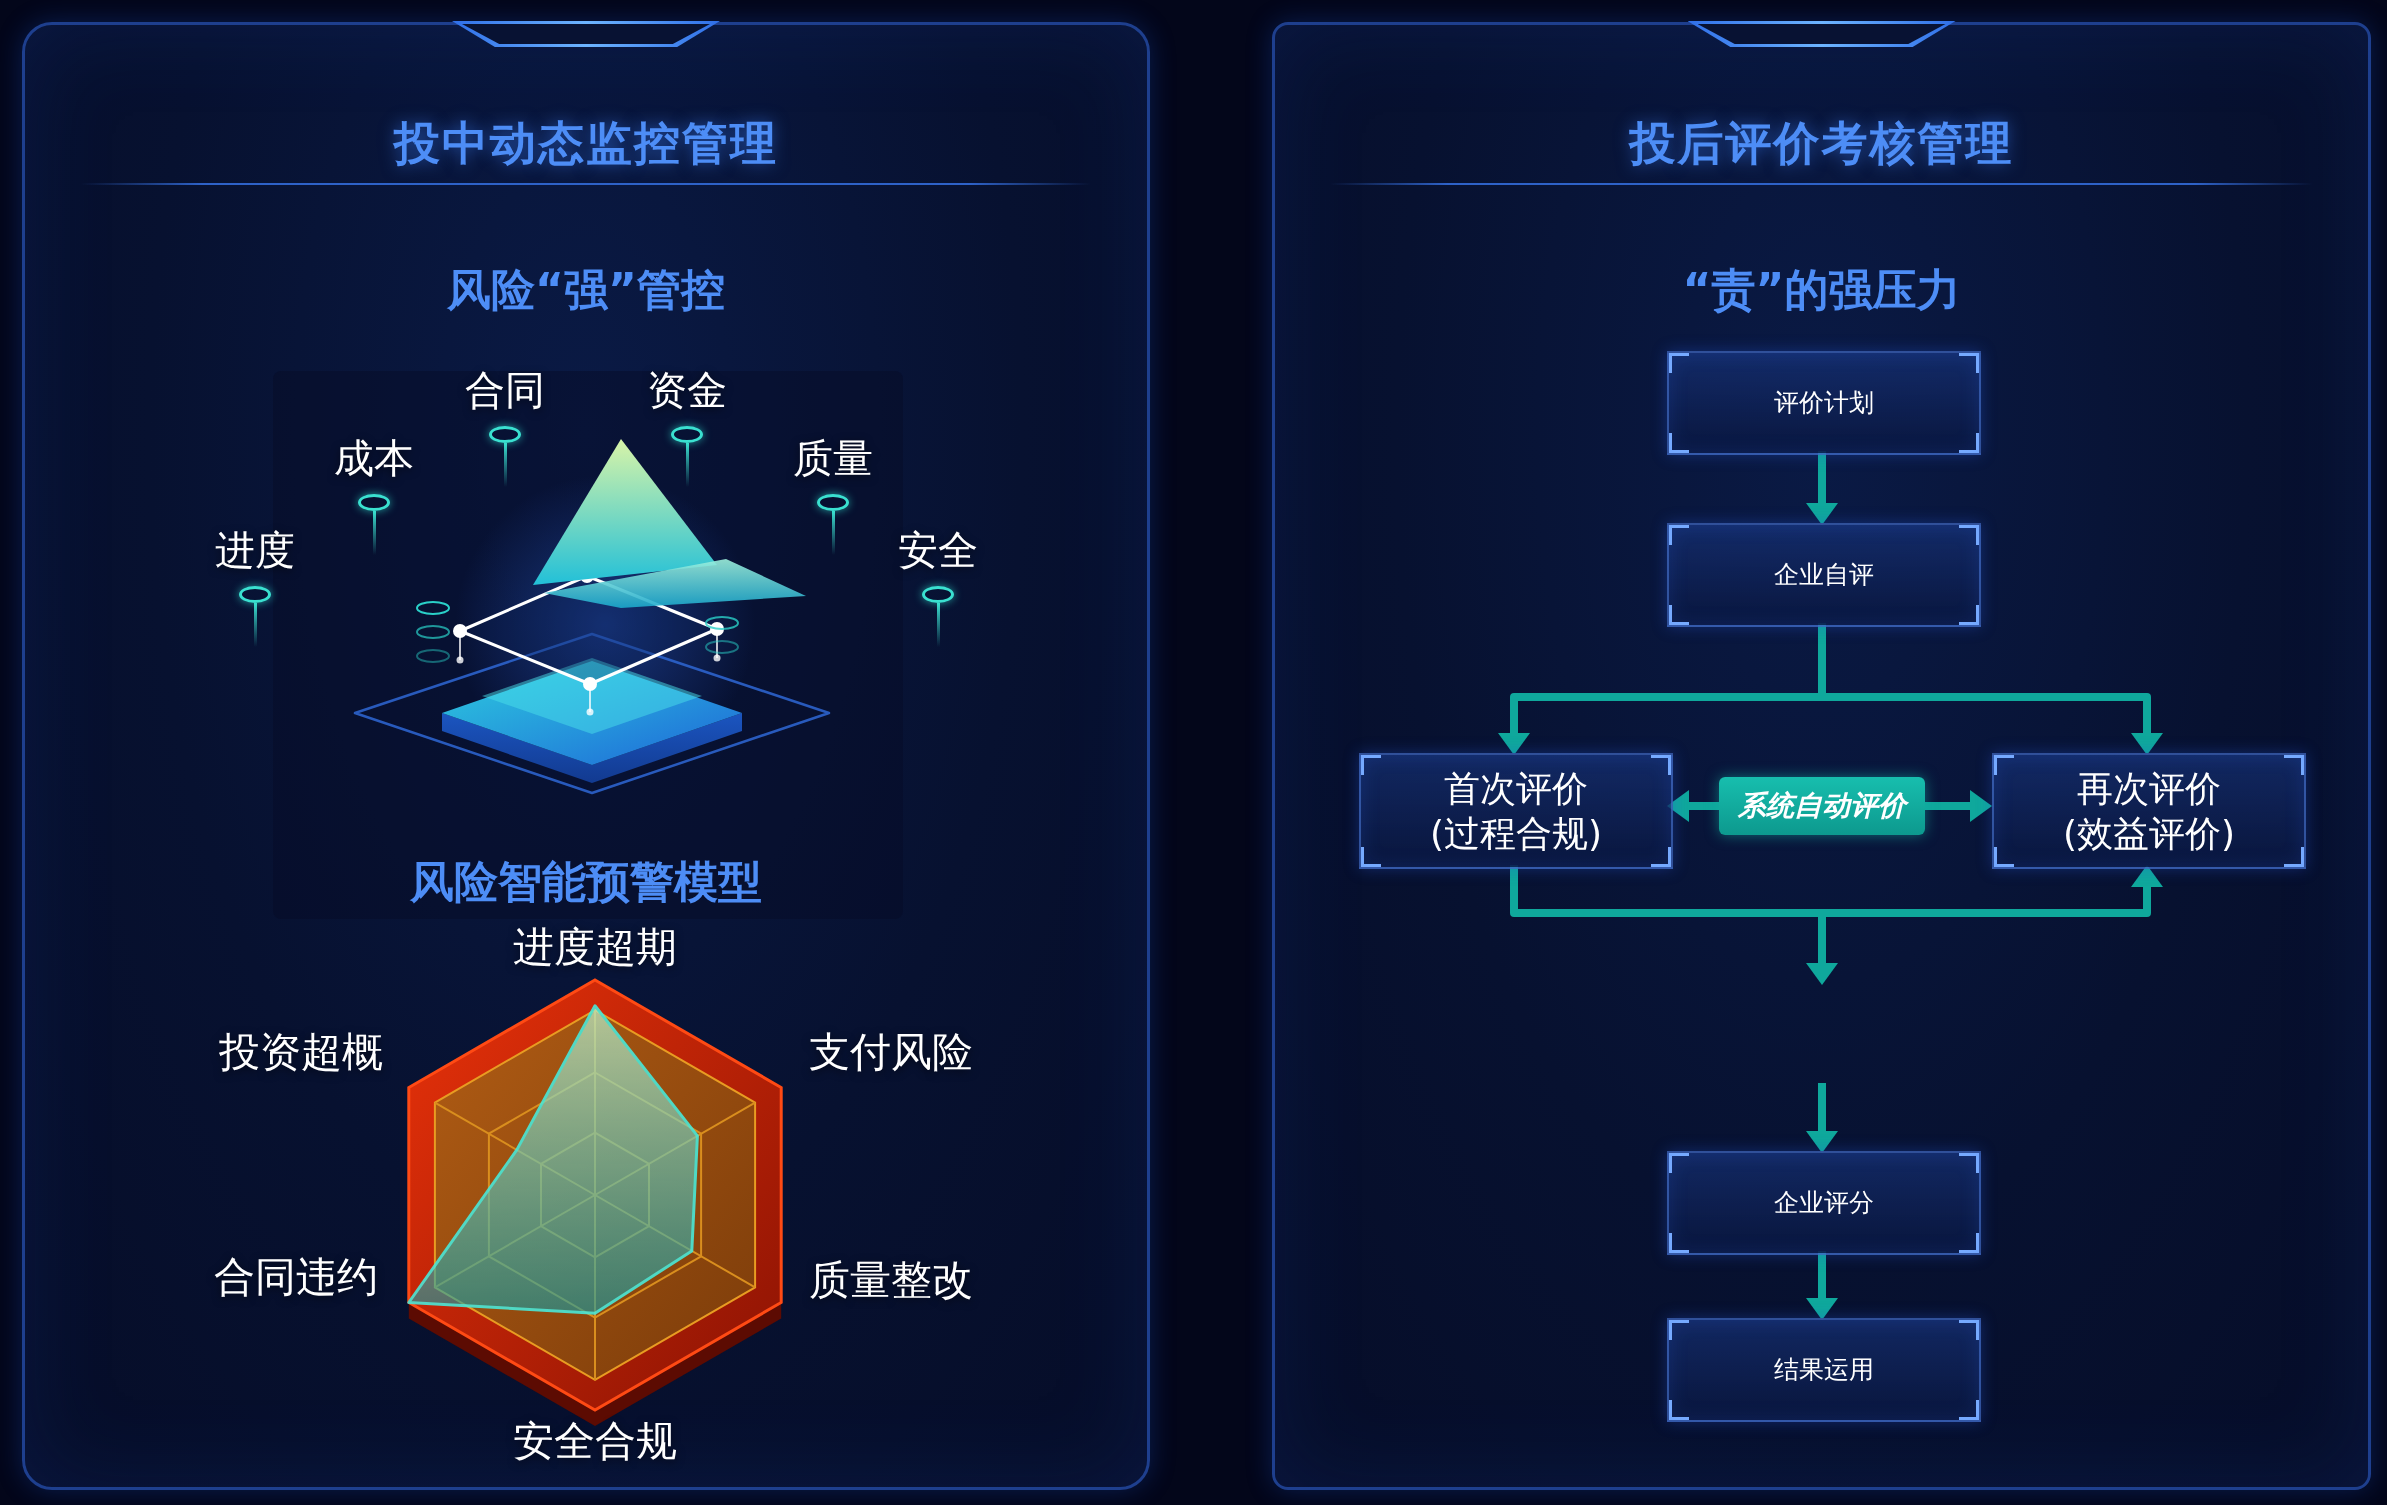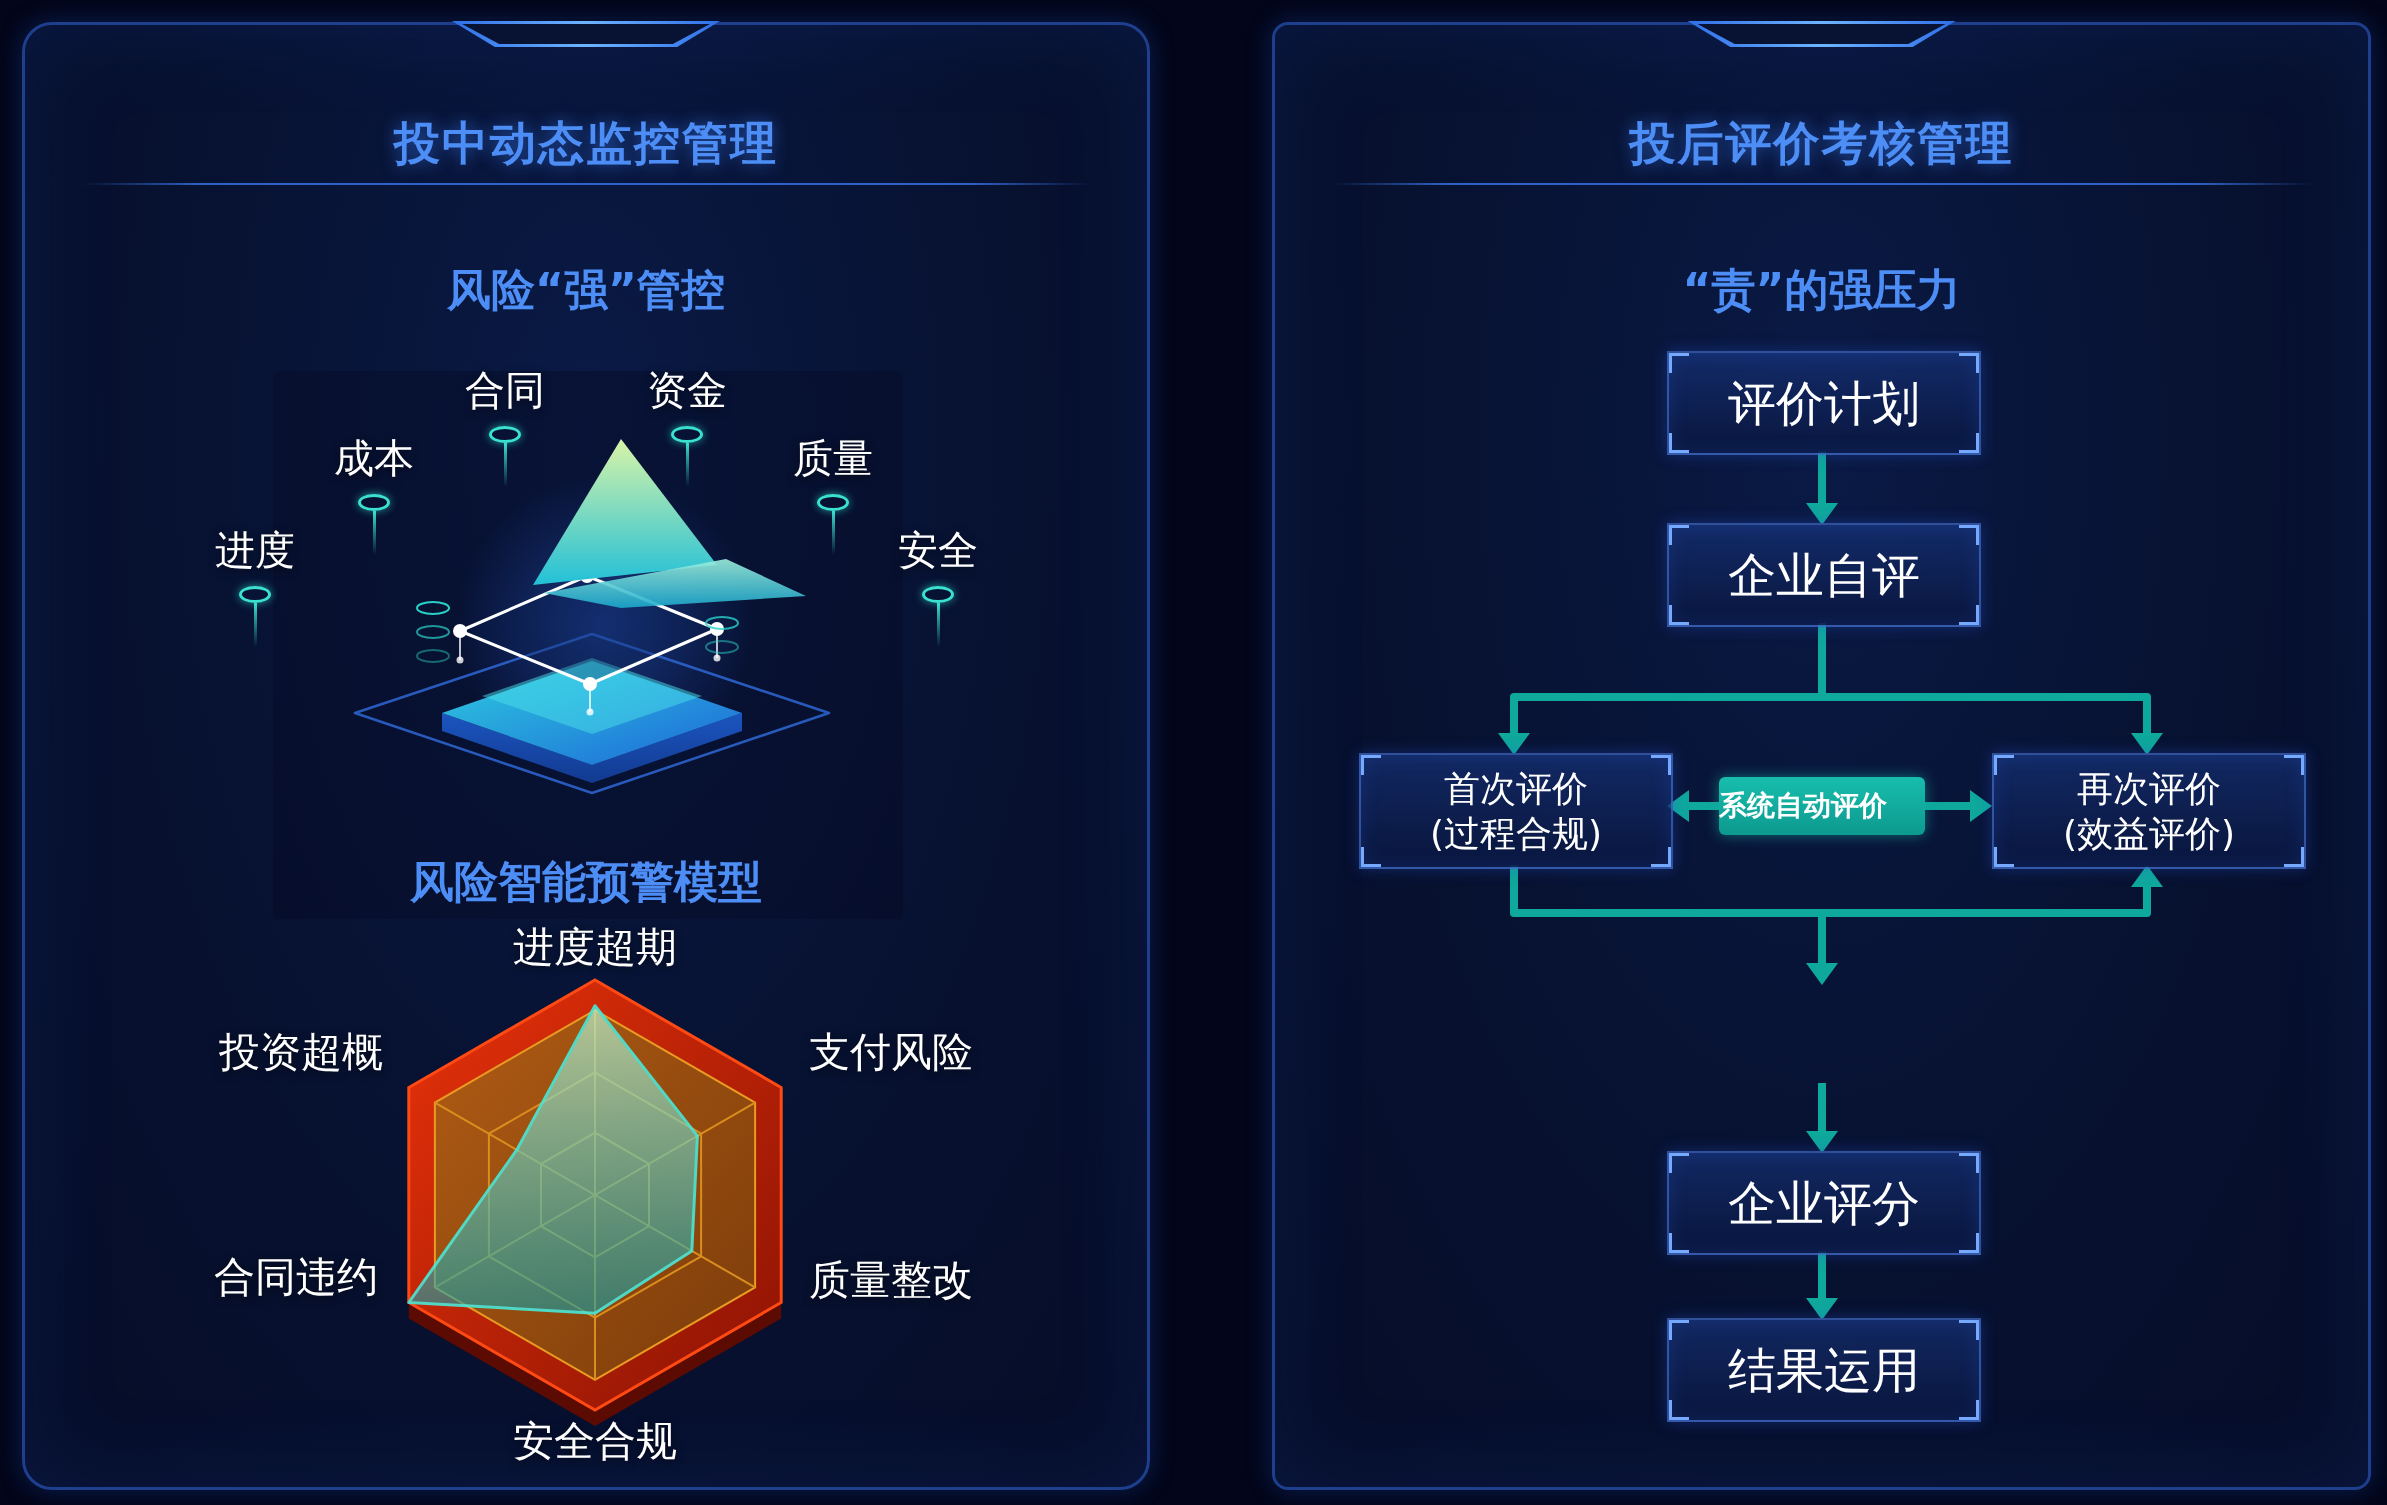--- a/index.html
+++ b/index.html
@@ -59,26 +59,26 @@
       linear-gradient(#7db0ff,#7db0ff) no-repeat left top/20px 3px,
       linear-gradient(#7db0ff,#7db0ff) no-repeat left top/3px 20px,
       linear-gradient(#7db0ff,#7db0ff) no-repeat right top/20px 3px,
       linear-gradient(#7db0ff,#7db0ff) no-repeat right top/3px 20px,
       linear-gradient(#7db0ff,#7db0ff) no-repeat left bottom/20px 3px,
       linear-gradient(#7db0ff,#7db0ff) no-repeat left bottom/3px 20px,
       linear-gradient(#7db0ff,#7db0ff) no-repeat right bottom/20px 3px,
       linear-gradient(#7db0ff,#7db0ff) no-repeat right bottom/3px 20px,
       linear-gradient(180deg, rgba(25,55,130,.6), rgba(9,22,62,.9));
     box-shadow:0 0 14px rgba(40,90,220,.35), inset 0 0 20px rgba(50,110,255,.18);}
-  .flow-box span{white-space:pre-line;text-align:center;font-size:48px;color:#fff;line-height:1.25;}
+  .flow-box span{white-space:pre-line;text-align:center;font-size:25px;color:#fff;line-height:1.25;}
   .flow-box.two-line span{font-size:36px;}
   .sys-box{position:absolute;left:444px;top:752px;width:206px;height:58px;z-index:2;
-    display:flex;align-items:center;border-radius:6px;
+    display:flex;align-items:center;justify-content:center;border-radius:6px;
     background:linear-gradient(180deg,#17beae,#0d998e);
-    box-shadow:0 0 14px rgba(20,180,165,.55);}
+    box-shadow:0 0 14px rgba(20,180,165,.55);font-style:italic;}
   .sys-box span{font-size:28px;font-weight:600;color:#fff;}
 </style>
 </head>
 <body>
 
 <div class="stage">
 
   <section class="panel left">
     <div class="notch">
         <div class="notch-inner"></div>

